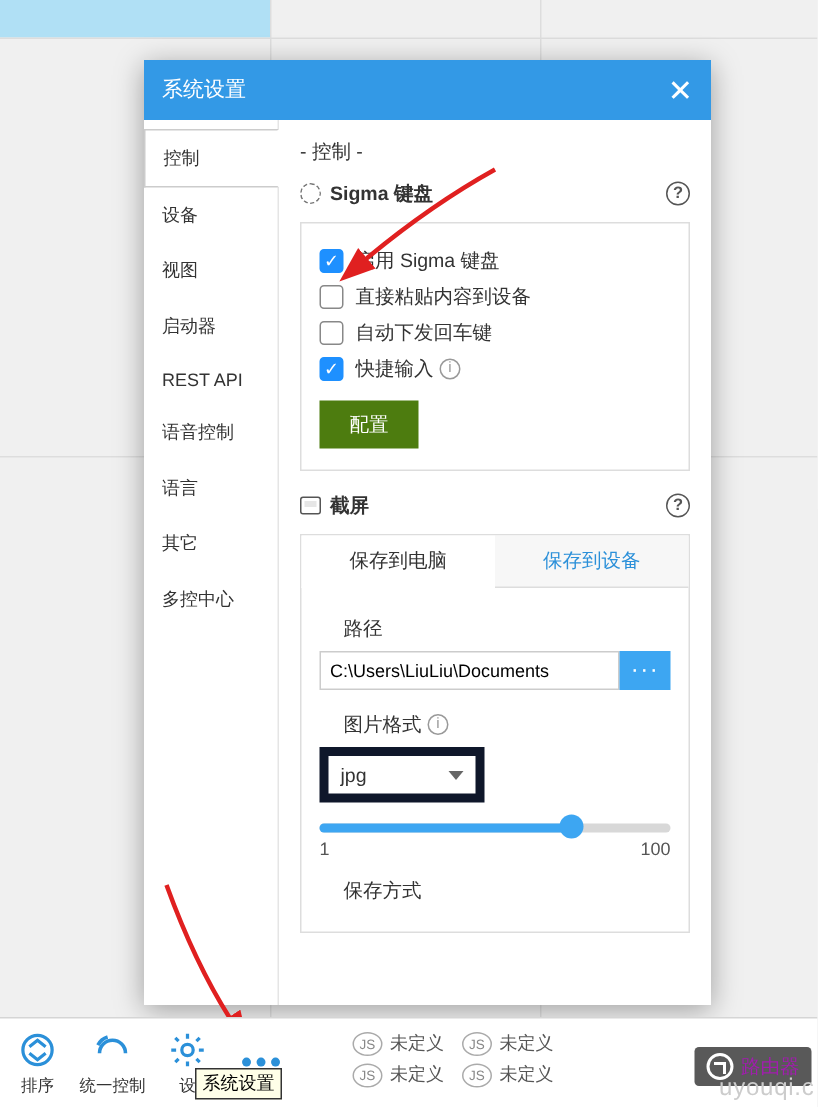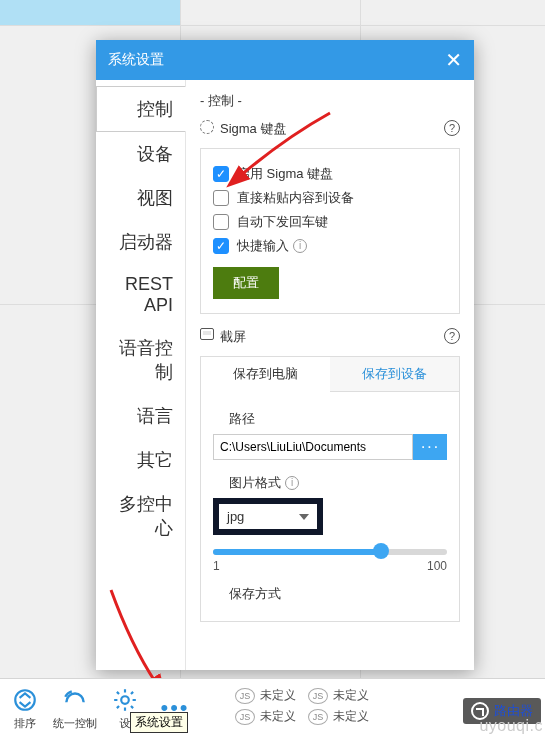--- a/index.html
+++ b/index.html
@@ -11,26 +11,26 @@
 .bg-grid-row { position:absolute; left:0; right:0; height:1px; background:#ddd; }
 .bg-grid-col { position:absolute; top:0; bottom:0; width:1px; background:#ddd; }
 
 
 .dialog { position: absolute; left: 96px; top: 40px; width: 378px; height: 630px; background: #fff; box-shadow: 0 3px 18px rgba(0,0,0,0.35); display:flex; flex-direction:column; }
 .dialog-header { height: 40px; background: #3399e6; color: #fff; display:flex; align-items:center; padding: 0 12px; font-size: 14px; }
 .dialog-header .close { margin-left:auto; font-size: 20px; cursor:pointer; }
 
 .dialog-body { flex:1; display:flex; overflow:hidden; }
 .sidebar { width: 90px; border-right: 1px solid #e5e5e5; padding-top: 6px; }
-.sidebar-item { padding: 10px 12px; font-size: 18px; color: #333; cursor:pointer;text-align:right; }
+.sidebar-item { padding: 10px 12px; font-size: 12px; color: #333; cursor:pointer; }
 .sidebar-item.active { border: 1px solid #ccc; border-right: 1px solid #fff; margin-right: -1px; background: #fff; }
 
 .content { flex:1; padding: 8px 14px 8px 14px; overflow-y:auto; font-size:13px; color:#333; }
 .section-title { font-weight: normal; margin: 4px 0 10px 0; }
-.group-head { display:flex; align-items:flex-start; margin: 0 0 10px 0; }
+.group-head { display:flex; align-items:center; margin: 0 0 10px 0; font-weight: bold; }
 .gear { width:14px; height:14px; border:1.5px dashed #777; border-radius:50%; margin-right:6px; }
 .scr-ico { width:14px; height:12px; border:1.5px solid #555; border-radius:2px; margin-right:6px; display:inline-block; position:relative; }
 .scr-ico::after{ content:""; position:absolute; left:2px; right:2px; top:2px; bottom:4px; background:#555; opacity:.15;}
 .help { margin-left:auto; width:16px; height:16px; border:1.3px solid #555; border-radius:50%; font-size:11px; text-align:center; line-height:14px; color:#555; cursor:pointer; }
 .info { width:14px; height:14px; border:1.2px solid #999; border-radius:50%; display:inline-block; text-align:center; font-size:10px; line-height:12px; color:#999; margin-left:4px; }
 
 .panel { border:1px solid #ddd; padding: 10px 12px 14px 12px; margin-bottom: 14px; }
 .chk-row { display:flex; align-items:center; margin: 6px 0; }
 .chk { width:16px; height:16px; border:1.5px solid #888; border-radius:3px; margin-right:8px; display:inline-flex; align-items:center; justify-content:center; cursor:pointer; }
 .chk.checked { background:#1e90ff; border-color:#1e90ff; }
@@ -61,21 +61,21 @@
 .toolbar { position:absolute; left:0; right:0; bottom:0; height:60px; background:#fff; border-top:1px solid #d5d5d5; display:flex; align-items:center; }
 .tb-item { width:50px; text-align:center; font-size:11px; color:#333; cursor:pointer; }
 .tb-ico { width:28px; height:28px; margin:0 auto 2px auto; display:flex; align-items:center; justify-content:center; color:#2b90d9; }
 .tb-ico svg { width:26px; height:26px; }
 .more { font-size:22px; color:#2b90d9; letter-spacing:2px; }
 
 .js-chips { position:absolute; top:8px; left:235px; display:grid; grid-template-columns:auto auto; gap:4px 12px; }
 .js-chip { display:flex; align-items:center; gap:5px; font-size:12px; color:#555; }
 .js-badge { width:20px; height:16px; border:1.5px solid #aaa; border-radius:50%; font-size:9px; color:#888; display:flex; align-items:center; justify-content:center; }
 
-.router-badge { position:absolute; right:4px; bottom:14px; display:flex; align-items:center; gap:5px; color:#1d4ed8; background:rgba(60,60,60,.85); padding:4px 8px; border-radius:3px; font-size:13px; }
+.router-badge { position:absolute; right:4px; bottom:14px; display:flex; align-items:center; gap:5px; color:#a21caf; background:rgba(60,60,60,.85); padding:4px 8px; border-radius:3px; font-size:13px; }
 .router-ico { width:18px; height:18px; border:2px solid #fff; border-radius:50%; position:relative;}
 .router-ico::after{content:"";position:absolute;width:6px;height:6px;border:2px solid #fff;border-left:none;border-bottom:none;left:3px;top:4px;}
 
 .tooltip { position:absolute; bottom:5px; left:130px; background:#ffffe8; border:1px solid #333; padding:1px 4px; font-size:12px; }
 
 .watermark { position:absolute; right:2px; bottom:3px; font-size:16px; color:#ccc; letter-spacing:.5px;}
 </style>
 </head>
 <body>
 

